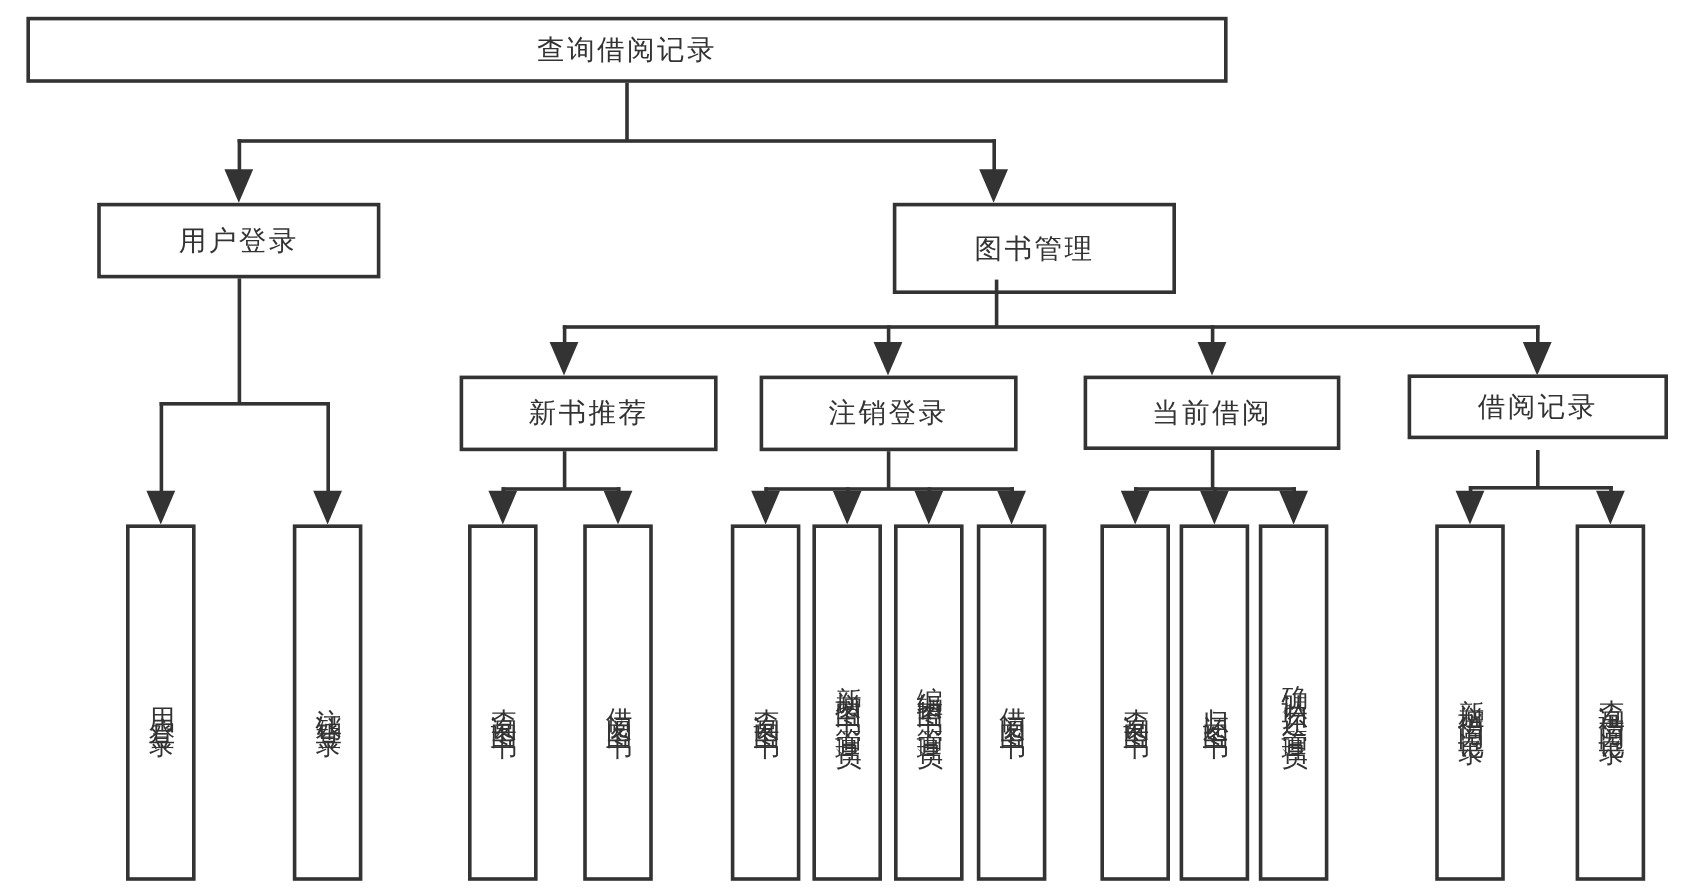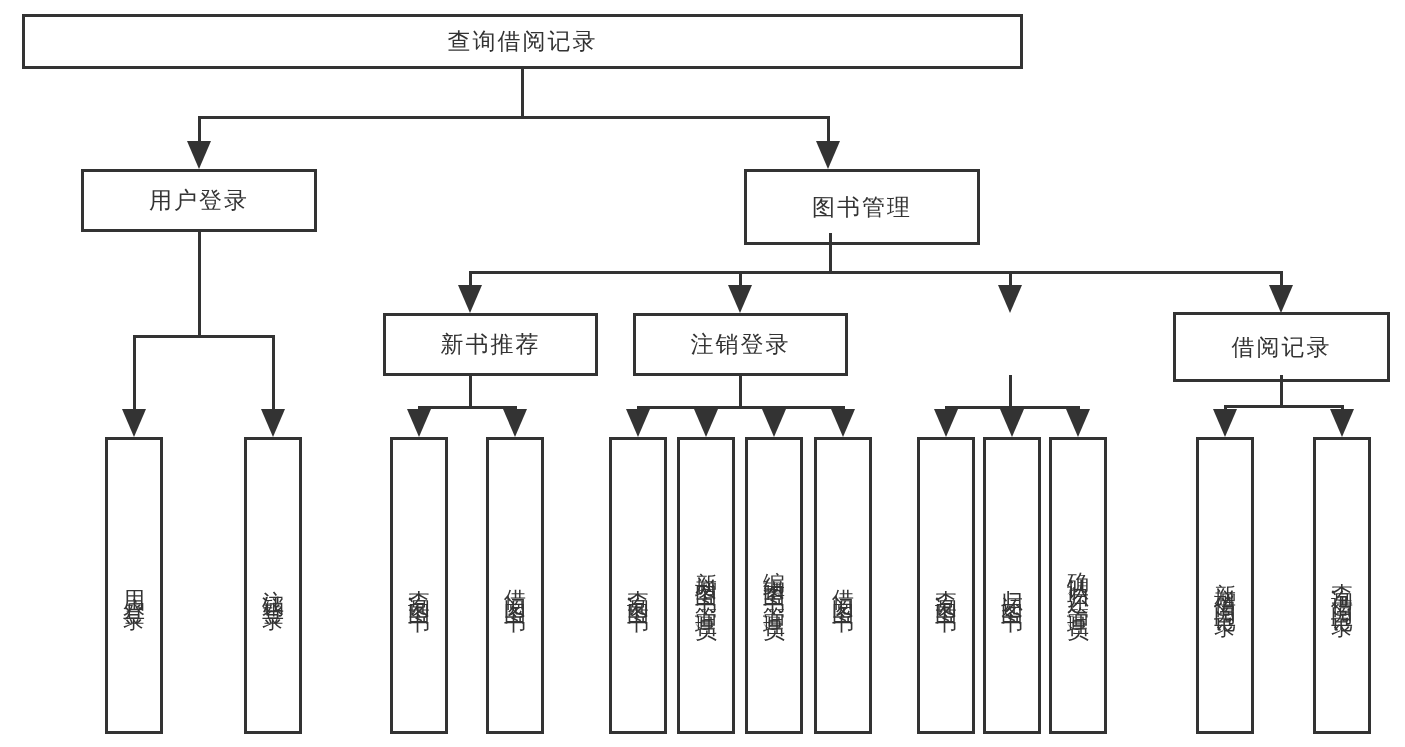--- a/index.html
+++ b/index.html
@@ -119,21 +119,24 @@
     <div class="vl" style="left:1279.5px; top:270.5px; height:20px;"></div>
     <div class="arrow" style="left:1269px; top:285px;"></div>
   </div>
 
   <div class="box" style="left:383px; top:313px; width:215px; height:63px;">
     <span>新书推荐</span>
   </div>
   <div class="box" style="left:633px; top:313px; width:215px; height:63px;">
     <span>注销登录</span>
   </div>
-  <div class="box" style="left:1173px; top:312px; width:217px; height:70px;">
+  <div class="box" style="left:903px; top:313px; width:214px; height:62px;">
+    <span>当前借阅</span>
+  </div>
+  <div class="box" style="left:1173px; top:312px; width:217px; height:54px;">
     <span>借阅记录</span>
   </div>
 
   <div>
     <div class="vl" style="left:468.5px; top:376px; height:31px;"></div>
     <div class="hl" style="left:417.5px; top:405.5px; width:99px;"></div>
     <div class="vl" style="left:417.5px; top:405.5px; height:10px;"></div>
     <div class="arrow" style="left:407px; top:409px;"></div>
     <div class="vl" style="left:513.5px; top:405.5px; height:10px;"></div>
     <div class="arrow" style="left:503px; top:409px;"></div>

